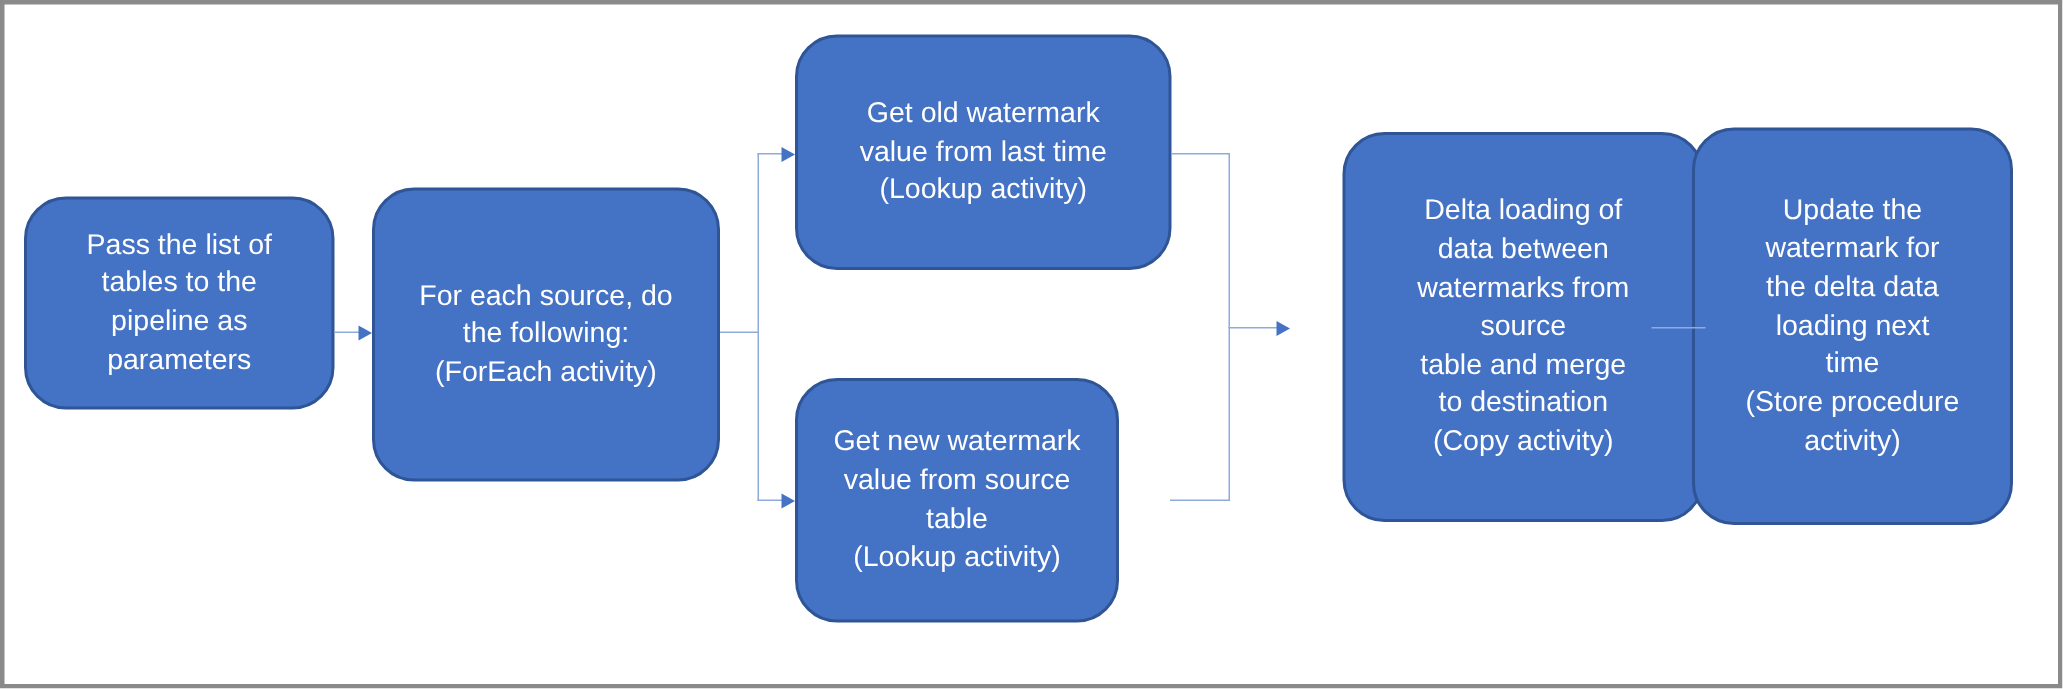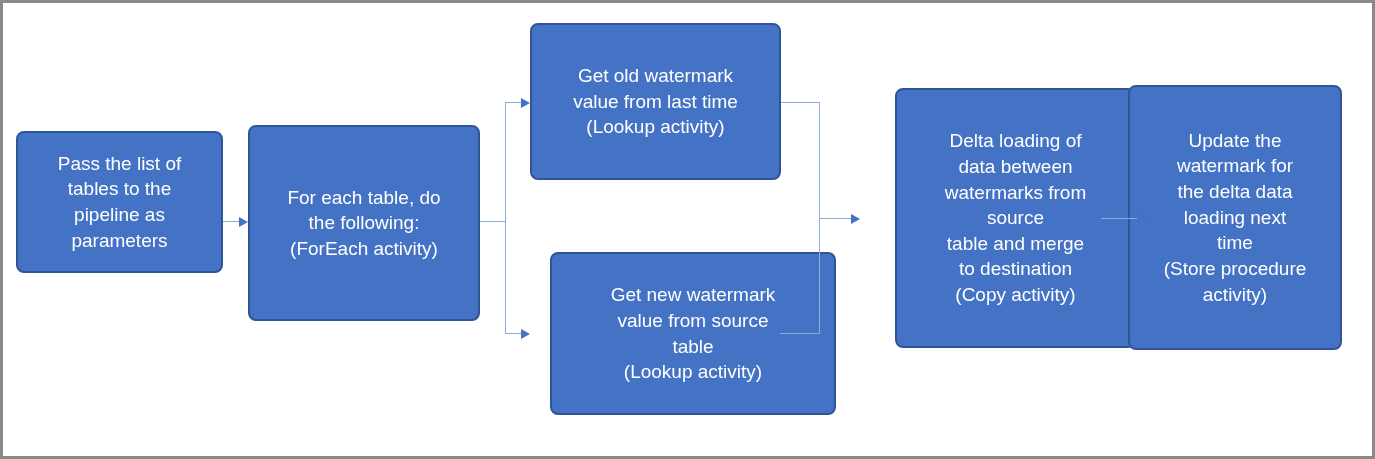--- a/index.html
+++ b/index.html
@@ -8,21 +8,21 @@
   }
   html,body{margin:0;padding:0;background:#fff;}
   .frame{
     position:relative; width:1375px; height:459px; box-sizing:border-box;
     border:3px solid var(--frame-border); background:var(--background);
     font-family:"Liberation Sans", sans-serif; overflow:hidden;
   }
   .node{
     position:absolute; box-sizing:border-box;
     background:var(--node-fill); border:2px solid var(--node-border);
-    border-radius:8px; color:var(--node-text);
+    border-radius:28px; color:var(--node-text);
     display:flex; align-items:center; justify-content:center;
     text-align:center; font-size:19px; line-height:1.35;
     white-space:pre-line; padding:8px 10px;
   }
   .hline{position:absolute; height:1.5px; background:var(--connector);}
   .vline{position:absolute; width:1.5px; background:var(--connector);}
   .ah{
     position:absolute; width:0; height:0;
     border-top:5px solid transparent; border-bottom:5px solid transparent;
     border-left:9px solid var(--arrowhead);
@@ -31,29 +31,29 @@
 </head>
 <body>
 
 <div class="frame">
 
   <div class="node" style="left:13px;  top:128px; width:207px; height:142px;">Pass the list of
 tables to the
 pipeline as
 parameters</div>
 
-  <div class="node" style="left:245px; top:122px; width:232px; height:196px;">For each table, do
+  <div class="node" style="left:245px; top:122px; width:232px; height:196px;">For each source, do
 the following:
 (ForEach activity)</div>
 
   <div class="node" style="left:527px; top:20px;  width:251px; height:157px;">Get old watermark
 value from last time
 (Lookup activity)</div>
 
-  <div class="node" style="left:527px; top:249px; width:286px; height:163px;margin-left:20px;">Get new watermark
+  <div class="node" style="left:527px; top:249px; width:216px; height:163px;">Get new watermark
 value from source
 table
 (Lookup activity)</div>
 
   <div class="node" style="left:857px; top:85px;  width:241px; height:260px;margin-left:35px;">Delta loading of
 data between
 watermarks from
 source
 table and merge
 to destination

